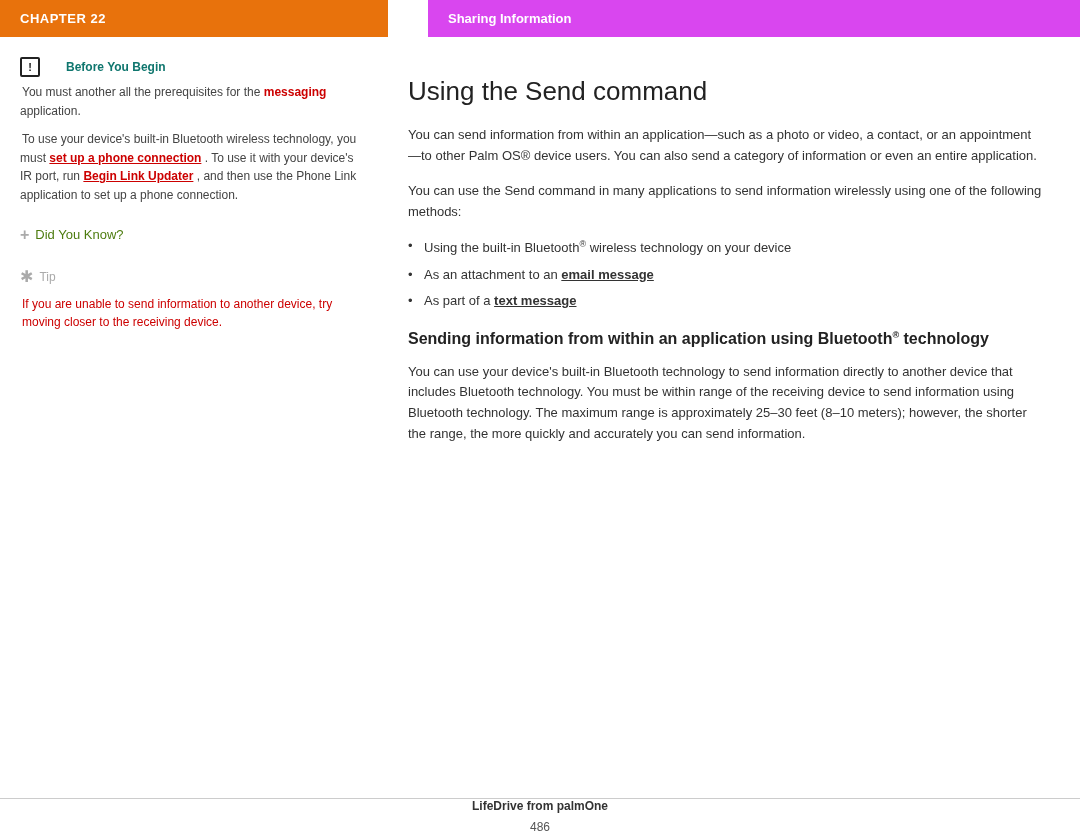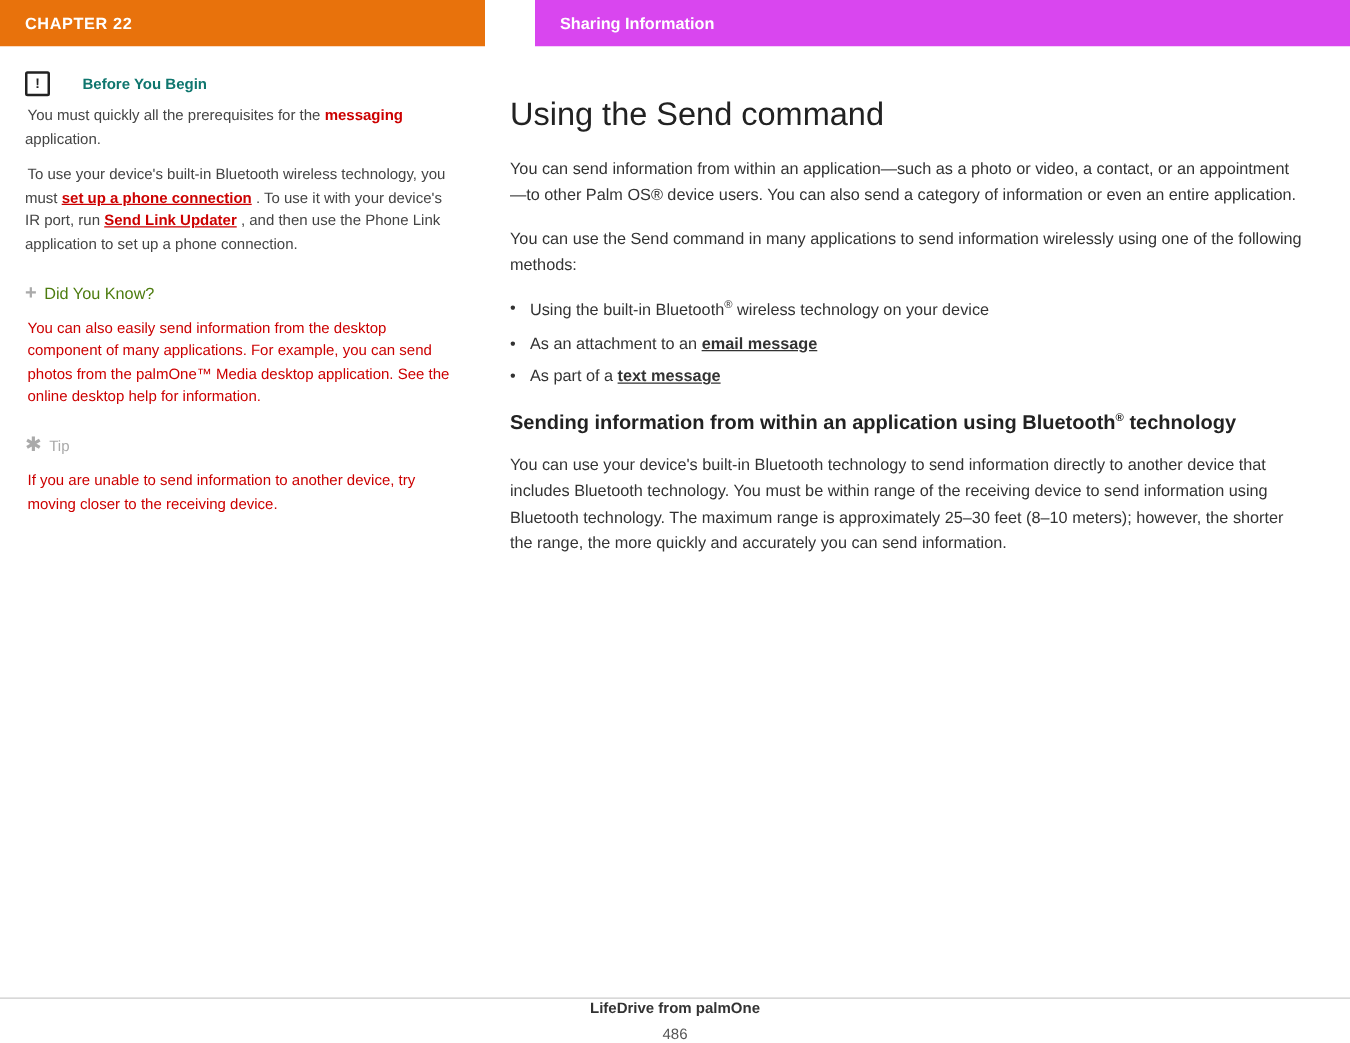--- a/index.html
+++ b/index.html
@@ -254,42 +254,41 @@
 
   <div class="sidebar">
 
     <div class="sidebar-section">
       <div class="before-you-begin-header">
         <div class="exclamation-icon">!</div>
         <span class="before-you-begin-title">Before You Begin</span>
       </div>
       <div class="sidebar-text-block">
         <span class="sidebar-text">
-          <span>You must quickly all the prerequisites for the</span>
+          <span>You must another all the prerequisites for the</span>
           <a class="link-red"> messaging</a>
           <span>application.</span>
         </span>
       </div>
       <div class="sidebar-text-block">
         <span class="sidebar-text">
           <span>To use your device's built-in Bluetooth wireless technology, you must</span>
           <a class="link-red-underline"> set up a phone connection</a>
           <span>. To use it with your device's IR port, run</span>
-          <a class="link-red-underline"> Send Link Updater</a>
+          <a class="link-red-underline"> Begin Link Updater</a>
           <span>, and then use the Phone Link application to set up a phone connection.</span>
         </span>
       </div>
     </div>
 
     <div class="sidebar-section">
       <div class="did-you-know-header">
         <span class="plus-icon">+</span>
         <span class="did-you-know-title">Did You Know?</span>
       </div>
-      <div class="did-you-know-text">You can also easily send information from the desktop component of many applications. For example, you can send photos from the palmOne™ Media desktop application. See the online desktop help for information.</div>
     </div>
 
     <div class="sidebar-section">
       <div class="tip-header">
         <span class="asterisk-icon">✱</span>
         <span class="tip-title">Tip</span>
       </div>
       <div class="tip-text">If you are unable to send information to another device, try moving closer to the receiving device.</div>
     </div>
 

